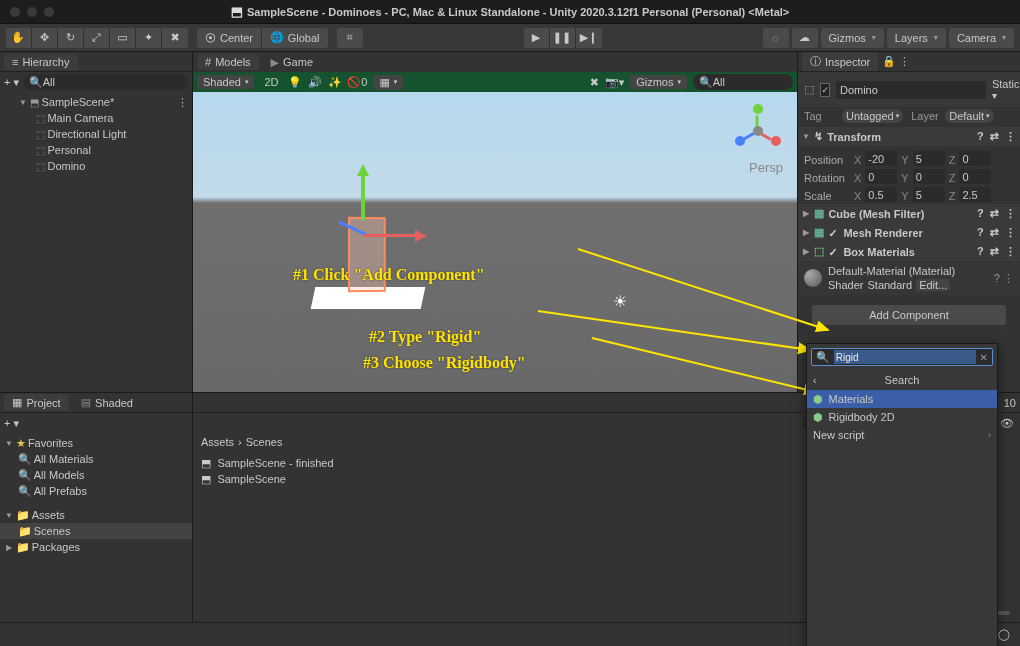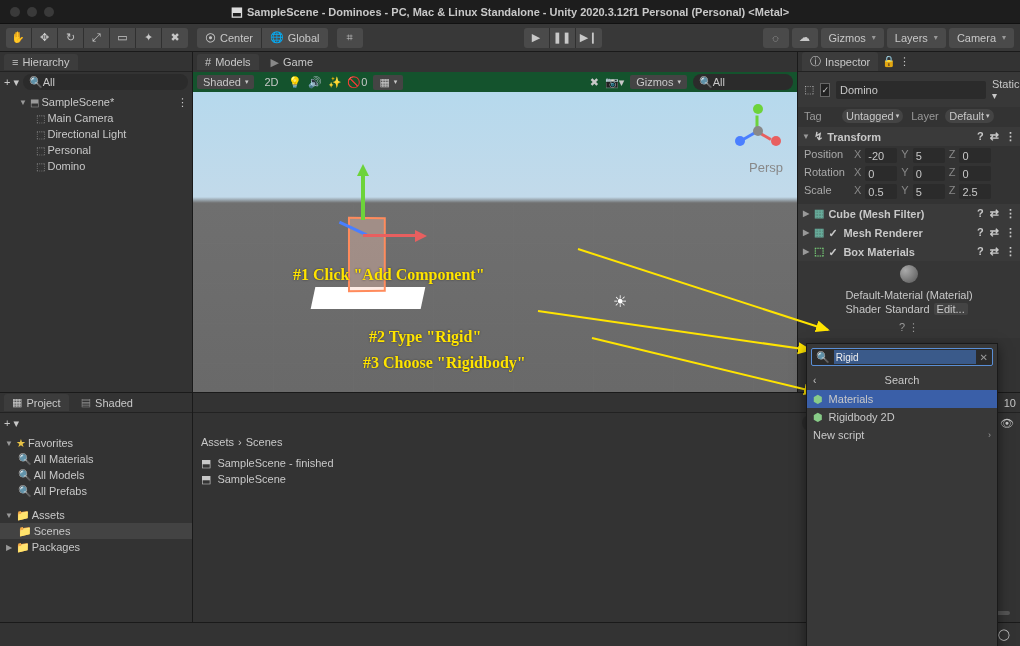--- a/index.html
+++ b/index.html
@@ -74,25 +74,25 @@
 .insp-obj input { flex:1; background:#2b2b2b; border:none; color:#c8c8c8; height:18px; padding:0 4px; border-radius:2px;}
 .insp-row { display:flex; align-items:center; padding:2px 6px; gap:4px; font-size:10px;}
 .insp-row .lbl{ width:34px; color:#999;}
 .insp-row .dd-mini { background:#444; padding:1px 4px; border-radius:7px; display:flex; align-items:center; gap:2px; font-size:10px;}
 .insp-row .dd-mini::after{content:"▾"; font-size:7px;}
 .comp { margin-top:2px;}
 .comp-hdr { height:19px; background:#3a3a3a; display:flex; align-items:center; padding:0 4px; gap:4px; font-weight:bold; font-size:10.5px;}
 .comp-hdr .tri{width:8px;}
 .comp-hdr .right { margin-left:auto; display:flex; gap:6px; color:#999; font-size:10px;}
 .comp-body { padding: 2px 6px;}
-.vec-row { display:flex; align-items:flex-start; gap:4px; height:18px; font-size:10px;}
+.vec-row { display:flex; align-items:flex-end; gap:4px; height:18px; font-size:10px;}
 .vec-row .lbl { width:46px; color:#aaa;}
 .vec-row .axl { color:#888;}
 .vec-row .num { background:#2b2b2b; width:32px; height:15px; padding:0 3px; border-radius:2px; display:flex; align-items:center;}
-.mat-row { display:flex; align-items:center; gap:6px; padding:4px 6px; background:#363636;flex-direction:column;}
+.mat-row { display:flex; align-items:center; gap:6px; padding:4px 6px; background:#363636;}
 .mat-ball { width:18px; height:18px; border-radius:50%; background: radial-gradient(circle at 30% 30%, #aaa, #555);}
 .add-comp-btn { margin: 10px 14px; height:20px; background:#4a4a4a; border-radius:3px; display:flex; align-items:center; justify-content:center;}
 
 
 .popup { position:absolute; left:806px; top:343px; width:192px; background:#383838; border:1px solid #1a1a1a; z-index:100; box-shadow:0 4px 12px rgba(0,0,0,.5);}
 .popup .search { margin:4px; height:18px; background:#2b2b2b; border:1px solid #5a8fd6; border-radius:2px; display:flex; align-items:center; padding:0 4px; gap:4px;}
 .popup .search input { flex:1; background:#3a5a8a; border:none; color:#eee; height:14px; font-size:10px; padding:0 2px;}
 .popup .search .clear { color:#999; font-size:10px;}
 .popup .hdr { height:20px; display:flex; align-items:center; justify-content:center; position:relative; font-size:10.5px;}
 .popup .hdr .back{ position:absolute; left:6px; font-size:10px;}
@@ -349,20 +349,21 @@
       <div style="flex:1;">
         <div>Default-Material (Material)</div>
         <div style="display:flex; gap:4px; font-size:10px; margin-top:2px;">
             <span>Shader</span>
             <div class="dd-mini"><span>Standard</span></div>
             <span style="background:#444; padding:0 3px; border-radius:2px;">Edit...</span>
           </div>
       </div>
       <span style="color:#999;">? ⋮</span>
     </div>
+    <div class="add-comp-btn">Add Component</div>
   </div>
 </div>
 
 <svg class="arrow-svg" style="left:0; top:0;" width="1020" height="646">
   <defs>
       <marker id="ah" markerWidth="8" markerHeight="8" refX="6" refY="3" orient="auto">
         <path d="M0,0 L7,3 L0,6 Z" fill="#ffe400"></path>
       </marker>
     </defs>
   <line x1="578" y1="249" x2="828" y2="330" stroke="#ffe400" stroke-width="2" marker-end="url(#ah)"></line>

